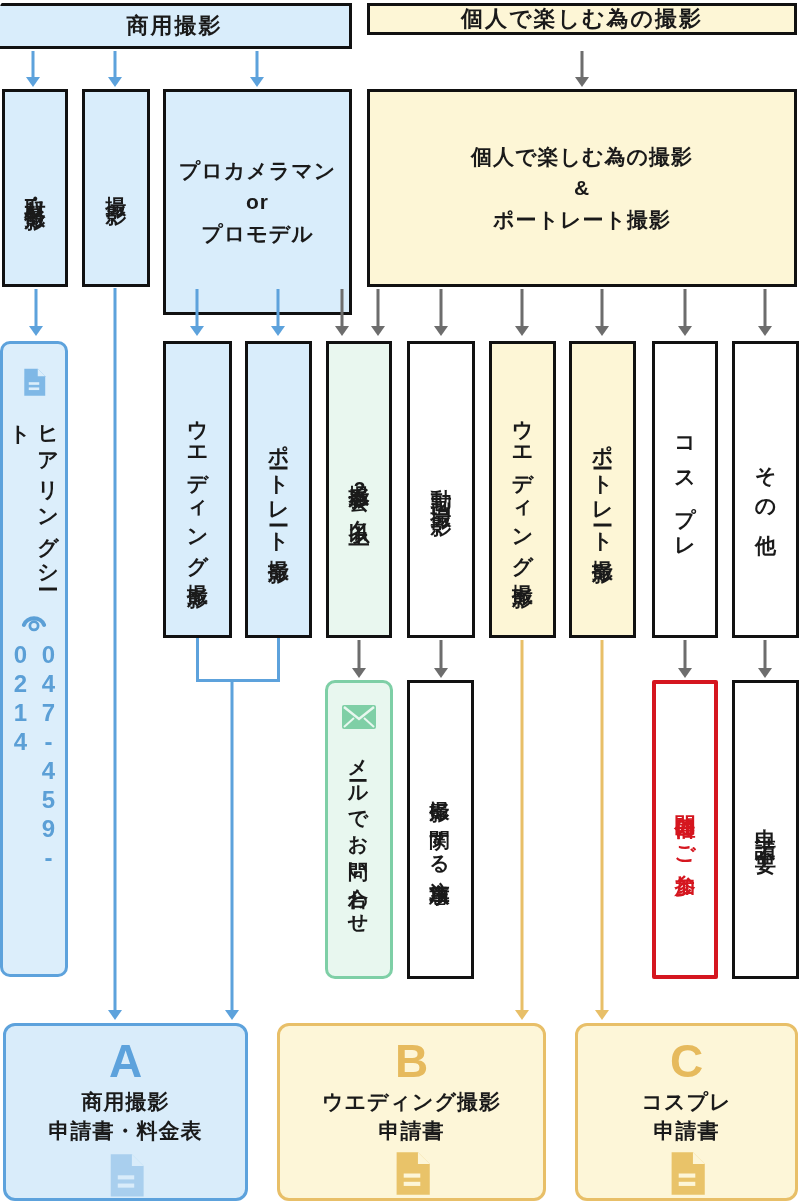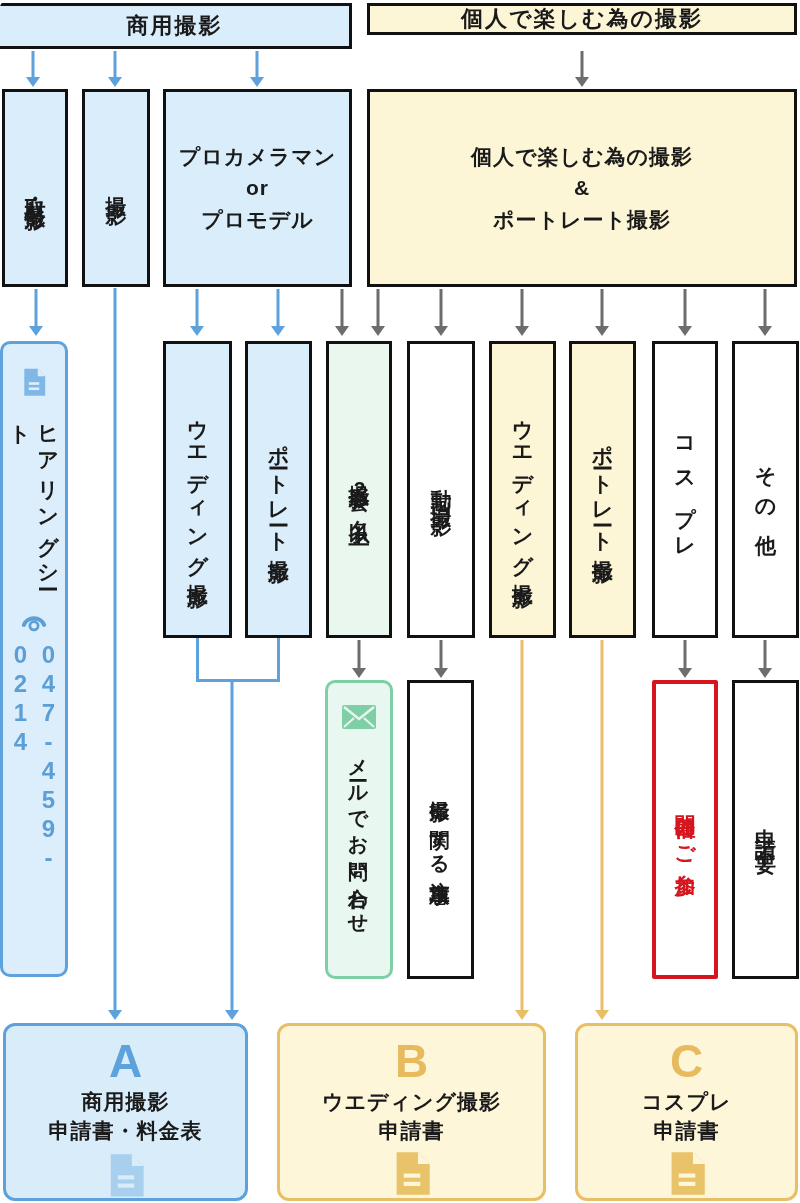--- a/index.html
+++ b/index.html
@@ -75,21 +75,21 @@
       <div class="ln"></div>
       <div class="hd"></div>
     </div>
 
   <div class="box bluefill" style="left:2px;top:89px;width:66px;height:198px;">
     <span class="vtext">取材・撮影</span>
   </div>
   <div class="box bluefill" style="left:82px;top:89px;width:68px;height:198px;">
     <span class="vtext sp">撮影</span>
   </div>
-  <div class="box bluefill multiline col" style="left:163px;top:89px;width:189px;height:198px;">
+  <div class="box bluefill multiline col" style="left:163px;top:89px;width:189px;height:226px;">
     <span>プロカメラマン</span>
     <span>or</span>
     <span>プロモデル</span>
   </div>
   <div class="box yellowfill multiline col" style="left:367px;top:89px;width:430px;height:198px;">
     <span>個人で楽しむ為の撮影</span>
     <span>&amp;</span>
     <span>ポートレート撮影</span>
   </div>
 

